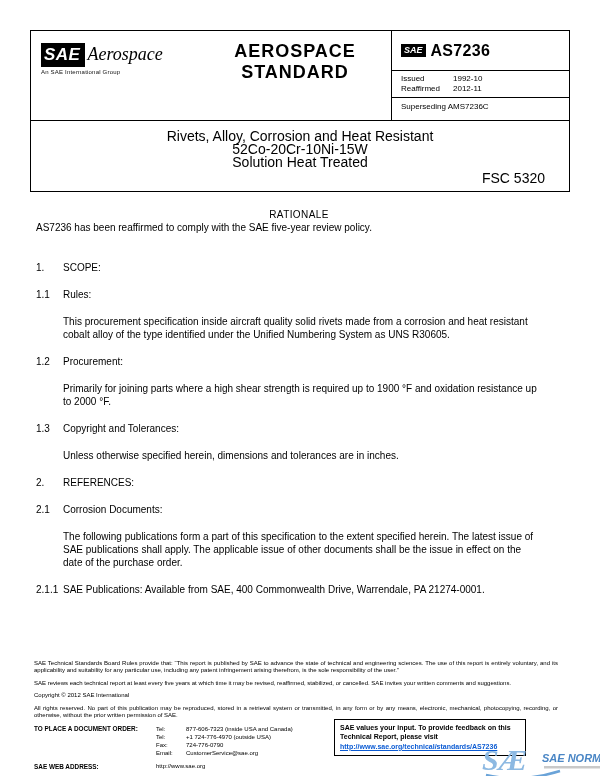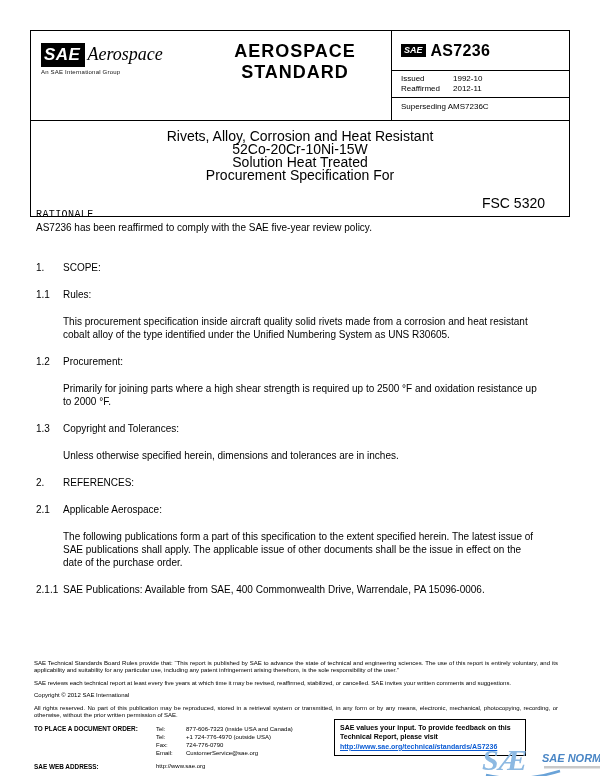--- a/index.html
+++ b/index.html
@@ -20,24 +20,24 @@
   .doctype-cell { flex:1; text-align:center; padding-top:10px; font-weight:bold; font-size:18px; line-height:21px; letter-spacing:1px; }
   .docid-cell { width:178px; border-left:1px solid #000; display:flex; flex-direction:column; font-size:8px; }
   .docid-row1 { height:40px; display:flex; align-items:center; gap:5px; padding-left:9px; border-bottom:1px solid #000; }
   .sae-box-sm { background:#000; color:#fff; font-style:italic; font-weight:bold; font-size:9px; line-height:1; padding:2px 3px; }
   .docid-number { font-weight:bold; font-size:16px; letter-spacing:.3px; }
   .docid-row2 { height:27px; border-bottom:1px solid #000; padding:3px 0 0 9px; line-height:10px; }
   .kv { display:flex; }
   .kv .k { width:52px; }
   .docid-row3 { flex:1; padding:4px 0 0 9px; }
   .title-block { text-align:center; font-size:14px; line-height:13px; padding:9px 20px 6px; }
-  .fsc { text-align:right; margin-top:15px; padding-right:4px; }
+  .fsc { text-align:right; margin-top:3px; padding-right:4px; }
   
   .content { position:absolute; left:36px; top:208px; width:526px; font-size:10px; line-height:13px; }
-  .rationale-heading { letter-spacing:.4px;font-family:Liberation Mono, monospace; }
+  .rationale-heading { text-align:center; letter-spacing:.4px; }
   .rationale-text { }
   .blocks { margin-top:27px; }
   .block { display:flex; margin-bottom:14px; }
   .block .num { width:27px; flex:none; }
   .block .txt { flex:1; padding-right:20px; }
   
   .footer { position:absolute; left:34px; bottom:6px; width:534px; font-size:6px; line-height:7.5px; }
   .fine p { margin-bottom:5px; text-align:justify; padding-right:10px; }
   .order-area { position:relative; margin-top:4px; }
   .order-row { display:flex; }
@@ -90,21 +90,20 @@
         <div class="docid-row3">
           <span>Superseding AMS7236C</span>
         </div>
       </div>
     </div>
 
     <div class="title-block">
       <div>Rivets, Alloy, Corrosion and Heat Resistant</div>
       <div>52Co-20Cr-10Ni-15W</div>
       <div>Solution Heat Treated</div>
-      <div>Procurement Specification For</div>
       <div class="fsc">FSC 5320</div>
     </div>
   </div>
 
   <div class="content">
     <div class="rationale-heading">RATIONALE</div>
     <div class="rationale-text">AS7236 has been reaffirmed to comply with the SAE five-year review policy.</div>
 
     <div class="blocks">
       <div class="block">
@@ -118,45 +117,45 @@
       <div class="block">
         <span class="num"></span>
         <span class="txt">This procurement specification inside aircraft quality solid rivets made from a corrosion and heat resistant cobalt alloy of the type identified under the Unified Numbering System as UNS R30605.</span>
       </div>
       <div class="block">
         <span class="num">1.2</span>
         <span class="txt">Procurement:</span>
       </div>
       <div class="block">
         <span class="num"></span>
-        <span class="txt">Primarily for joining parts where a high shear strength is required up to 2500 °F and oxidation resistance up to 2000 °F.</span>
+        <span class="txt">Primarily for joining parts where a high shear strength is required up to 1900 °F and oxidation resistance up to 2000 °F.</span>
       </div>
       <div class="block">
         <span class="num">1.3</span>
         <span class="txt">Copyright and Tolerances:</span>
       </div>
       <div class="block">
         <span class="num"></span>
         <span class="txt">Unless otherwise specified herein, dimensions and tolerances are in inches.</span>
       </div>
       <div class="block">
         <span class="num">2.</span>
         <span class="txt">REFERENCES:</span>
       </div>
       <div class="block">
         <span class="num">2.1</span>
-        <span class="txt">Applicable Aerospace:</span>
+        <span class="txt">Corrosion Documents:</span>
       </div>
       <div class="block">
         <span class="num"></span>
         <span class="txt">The following publications form a part of this specification to the extent specified herein.  The latest issue of SAE publications shall apply.  The applicable issue of other documents shall be the issue in effect on the date of the purchase order.</span>
       </div>
       <div class="block">
         <span class="num">2.1.1</span>
-        <span class="txt">SAE Publications:  Available from SAE, 400 Commonwealth Drive, Warrendale, PA 15096-0006.</span>
+        <span class="txt">SAE Publications:  Available from SAE, 400 Commonwealth Drive, Warrendale, PA 21274-0001.</span>
       </div>
     </div>
   </div>
 
   <div class="footer">
     <div class="fine">
       <p>SAE Technical Standards Board Rules provide that: “This report is published by SAE to advance the state of technical and engineering sciences. The use of this report is entirely voluntary, and its applicability and suitability for any particular use, including any patent infringement arising therefrom, is the sole responsibility of the user.”</p>
       <p>SAE reviews each technical report at least every five years at which time it may be revised, reaffirmed, stabilized, or cancelled. SAE invites your written comments and suggestions.</p>
       <p>Copyright © 2012 SAE International</p>
       <p>All rights reserved. No part of this publication may be reproduced, stored in a retrieval system or transmitted, in any form or by any means, electronic, mechanical, photocopying, recording, or otherwise, without the prior written permission of SAE.</p>

